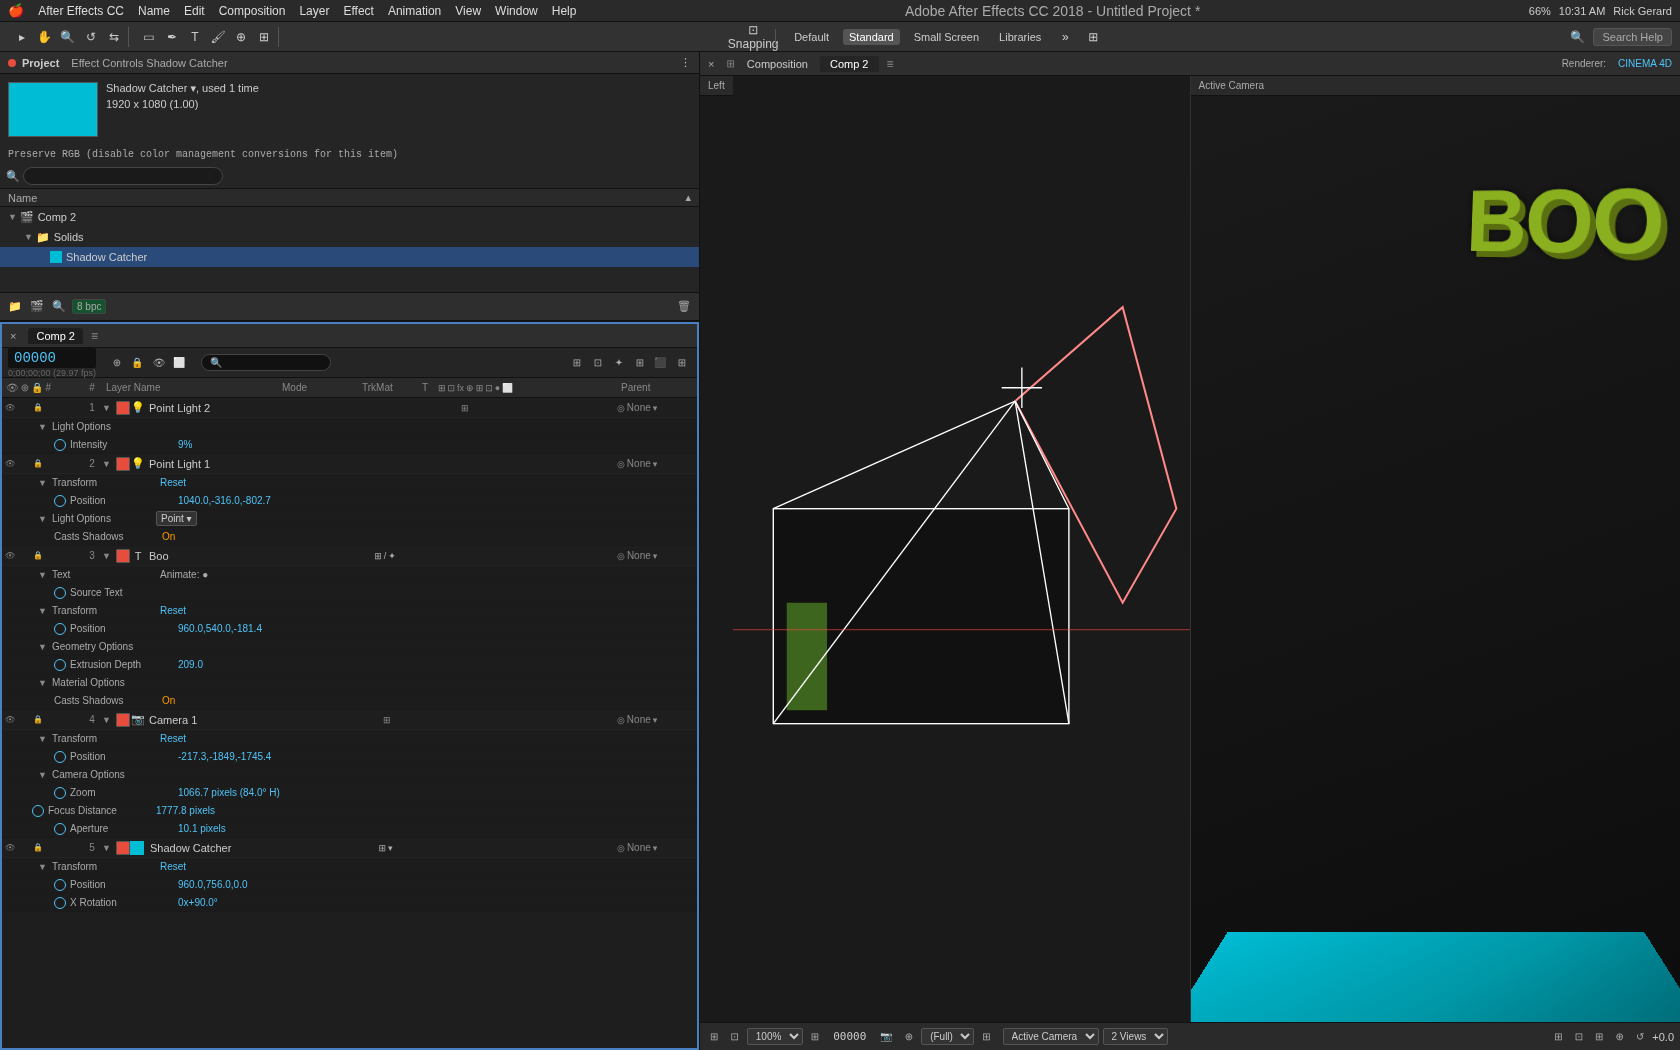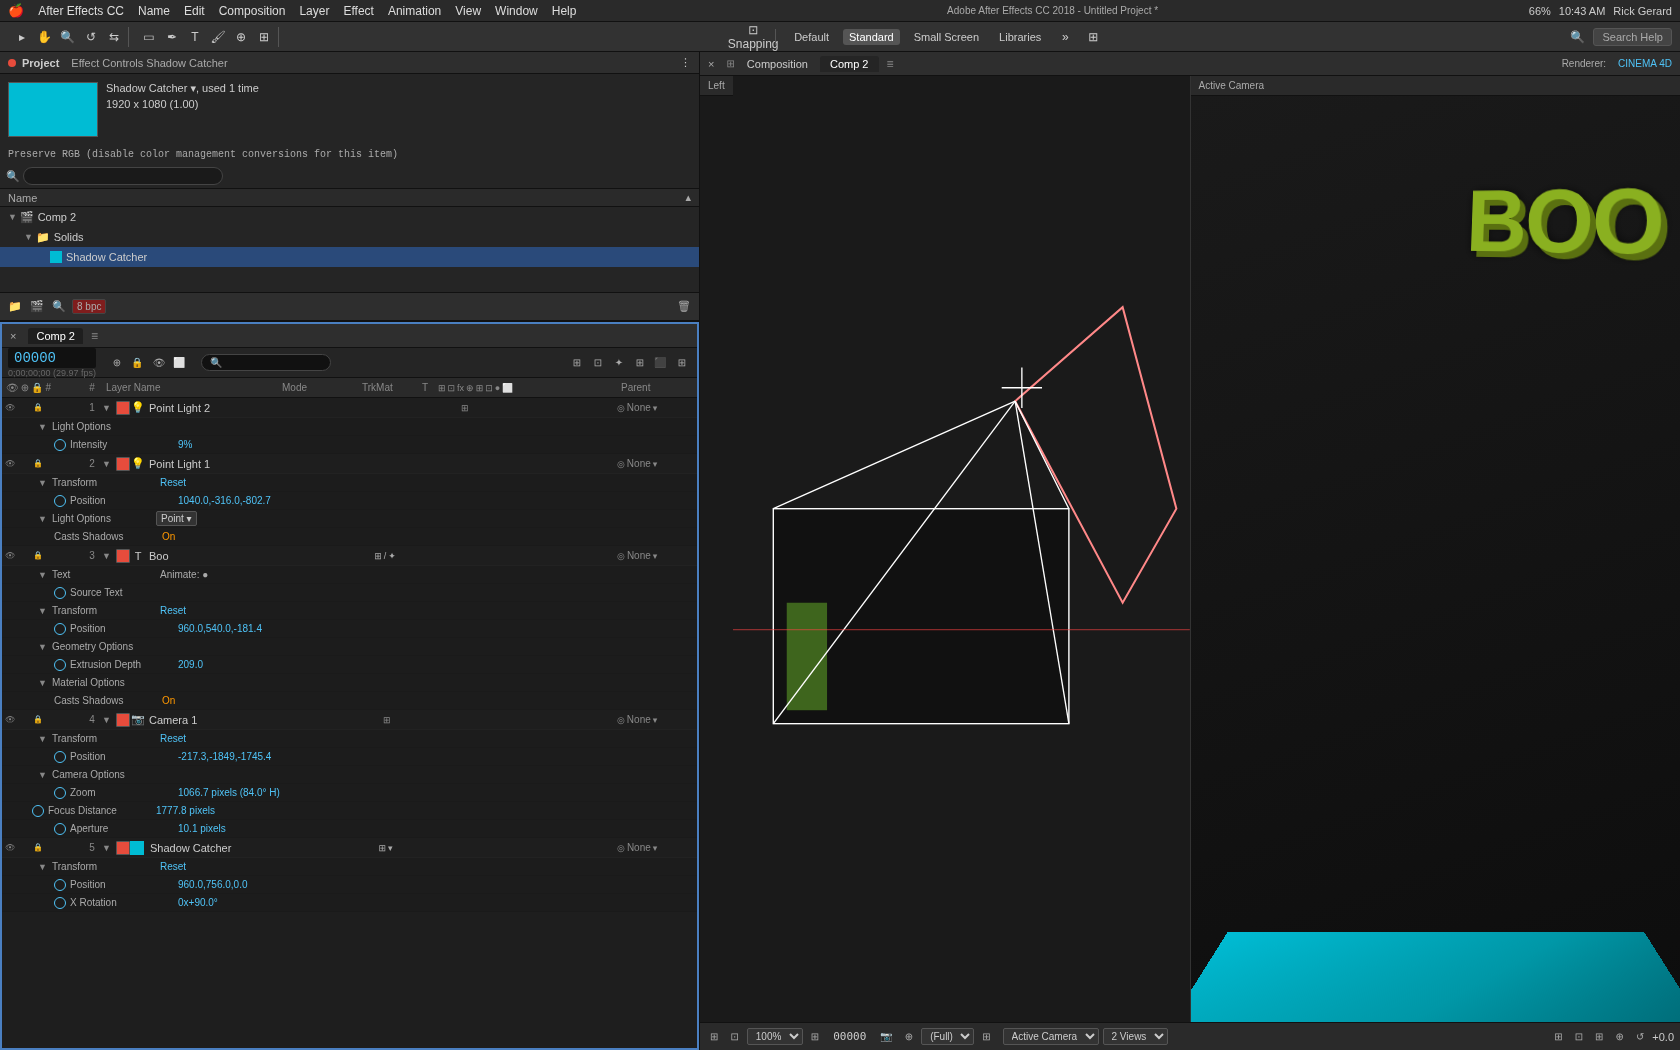--- a/index.html
+++ b/index.html
@@ -26,21 +26,21 @@
     .menu-bar-left {
       display: flex;
       align-items: center;
       gap: 14px;
     }
     .apple-logo { font-size: 13px; color: #ccc; }
     .menu-item { font-size: 12px; color: #ddd; cursor: pointer; text-align: center; }
     .menu-bar-center {
       flex: 1;
       text-align: center;
-      font-size: 10px;
+      font-size: 14px;
       color: #aaa;
     }
     .menu-bar-right {
       display: flex;
       align-items: center;
       gap: 8px;
       font-size: 11px;
       color: #ccc;
     }
 
@@ -236,21 +236,21 @@
       color: #aaa;
       cursor: pointer;
       font-size: 11px;
       display: flex;
       align-items: center;
       justify-content: center;
     }
     .bpc-label {
       font-size: 10px;
       color: #aaa;
-      background: #7f1d1d;
+      background: #14532d;
       border: 1px solid #444;
       padding: 1px 4px;
       border-radius: 2px;
     }
 
     
     .timeline-panel {
       flex: 1;
       background: #1e1e1e;
       display: flex;
@@ -616,21 +616,21 @@
     <span class="menu-item">Layer</span>
     <span class="menu-item">Effect</span>
     <span class="menu-item">Animation</span>
     <span class="menu-item">View</span>
     <span class="menu-item">Window</span>
     <span class="menu-item">Help</span>
   </div>
   <div class="menu-bar-center">Adobe After Effects CC 2018 - Untitled Project *</div>
   <div class="menu-bar-right">
     <span>66%</span>
-    <span>10:43 AM</span>
+    <span>10:31 AM</span>
     <span>Rick Gerard</span>
   </div>
 </div>
 
 <div class="toolbar">
   <div class="toolbar-group">
     <button class="toolbar-btn">▸</button>
     <button class="toolbar-btn">✋</button>
     <button class="toolbar-btn">🔍</button>
     <button class="toolbar-btn">↺</button>

